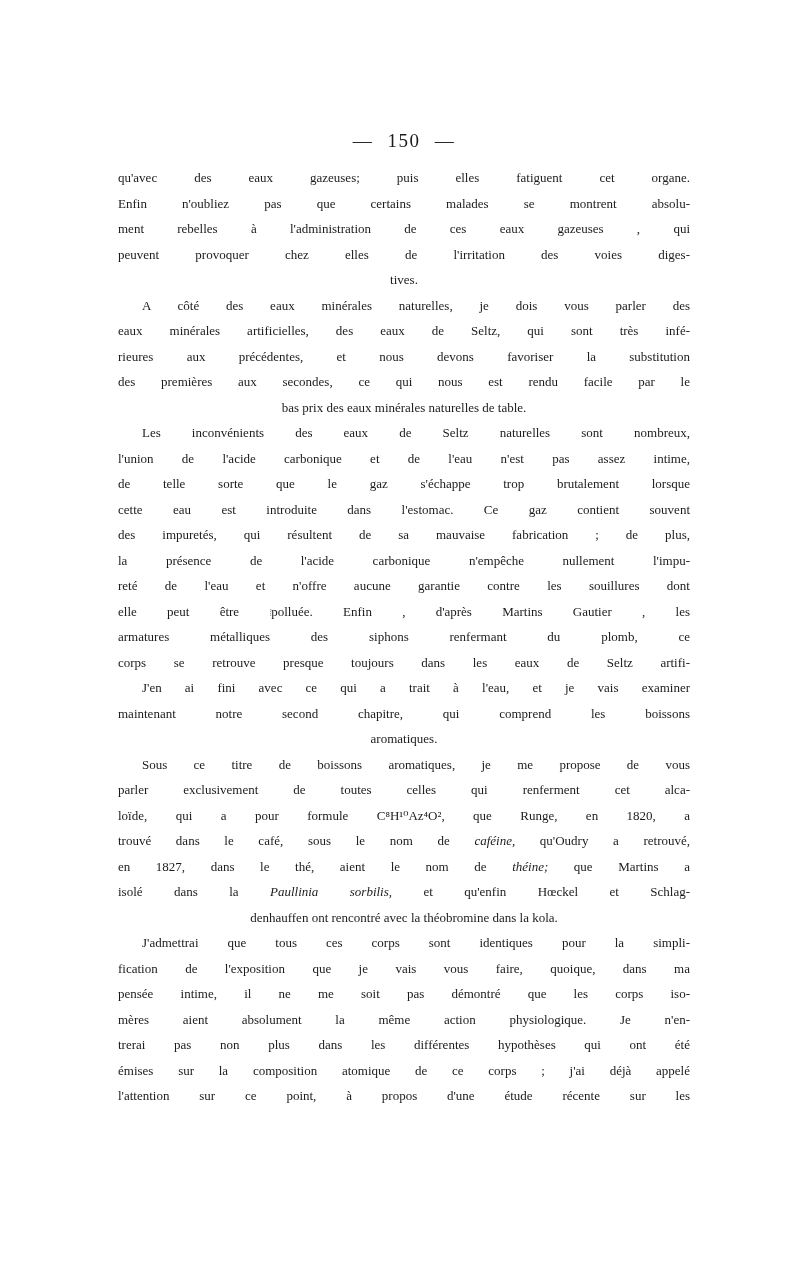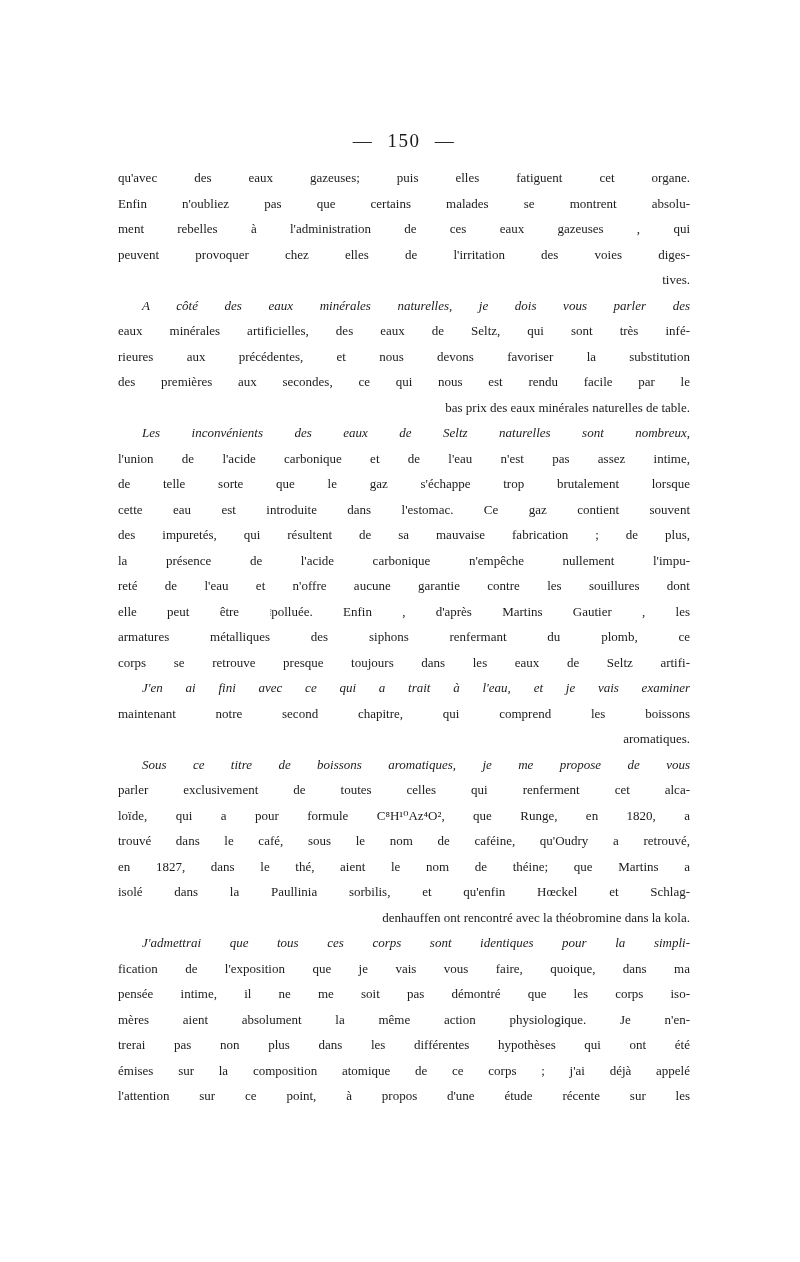--- a/index.html
+++ b/index.html
@@ -38,23 +38,23 @@
   .line {
     height: 25.5px;
     line-height: 25.5px;
     white-space: nowrap;
   }
   .jl {
     white-space: normal;
     text-align: justify;
     text-align-last: justify;
   }
-  .ll { text-align: right; }
-  .ind { text-indent: 24px; font-style: italic; }
-  .it { }
+  .ll { text-align: center; }
+  .ind { text-indent: 24px; }
+  .it { font-style: italic; }
   .artifact {
     color: #8f8f8f;
     font-size: 0.8em;
     letter-spacing: -1px;
   }
 </style>
 </head>
 <body>
 
 <div class="page">

